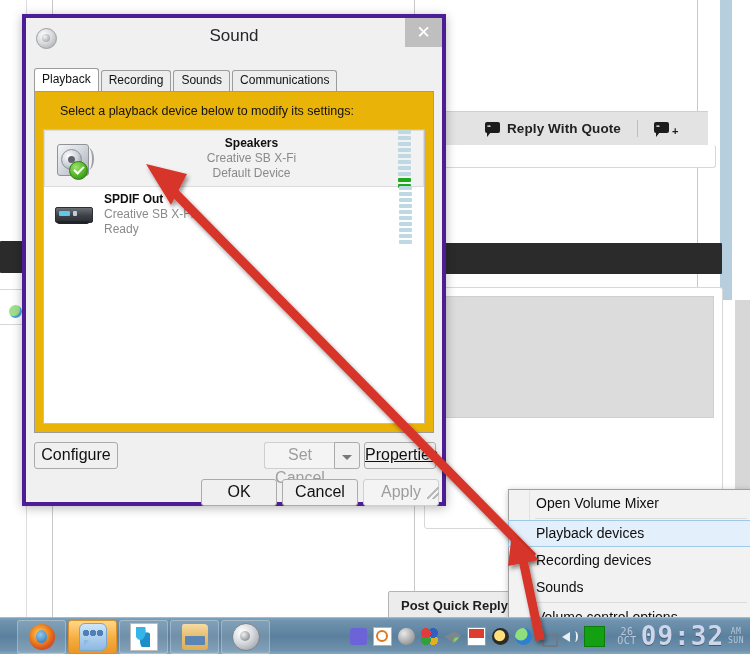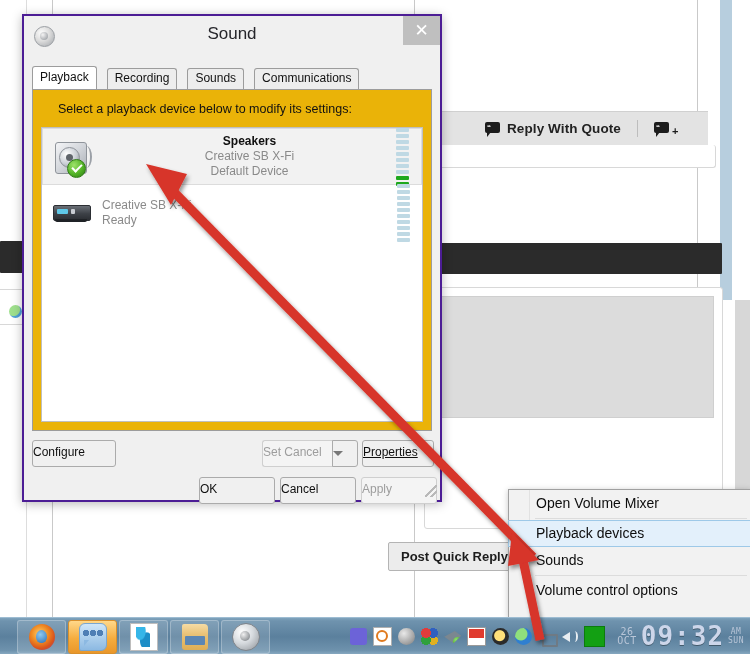--- a/index.html
+++ b/index.html
@@ -41,21 +41,21 @@
   .quote-plus{position:relative;font-size:11px;font-weight:bold;color:#1c1c1c;}
 
   .post-quick-reply{
     position:absolute;background:#ececec;border:1px solid #b4b4b4;border-radius:2px;
     font-size:13px;font-weight:bold;color:#1d1d1d;padding:6px 12px;
   }
 
   
   #sound-dialog{
     position:absolute;left:22px;top:14px;width:416px;height:484px;
-    background:#f0f0f0;border:2px solid #4c1d95;
+    background:#f0f0f0;border:4px solid #4c1d95;
     box-shadow:0 2px 10px rgba(0,0,0,.28);
   }
   #dlg-titlebar{position:relative;height:38px;background:#f0f0f0;}
   #dlg-title{
     position:absolute;left:0;right:0;top:8px;text-align:center;
     font-size:17px;color:#26262b;font-family:"Liberation Sans",sans-serif;
   }
   #dlg-icon{
     position:absolute;left:10px;top:10px;width:19px;height:19px;border-radius:50%;
     background:radial-gradient(circle at 35% 32%,#fdfdfd 0%,#dcdcdc 45%,#9fa3a8 100%);
@@ -66,21 +66,21 @@
     background:radial-gradient(circle at 35% 35%,#f4f4f4,#8d9197);
   }
   #dlg-close{
     position:absolute;right:0;top:0;width:37px;height:29px;background:#bfbfbf;
     color:#ffffff;font-size:17px;line-height:29px;text-align:center;cursor:pointer;
   }
 
   #dlg-tabs{position:absolute;left:8px;top:52px;right:8px;height:21px;}
   .tab{
     float:left;height:20px;line-height:19px;padding:0 7px;font-size:12px;color:#111;
-    background:#ededed;border:1px solid #9c9c9c;border-bottom:none;margin-right:10px;
+    background:#ededed;border:1px solid #9c9c9c;border-bottom:none;margin-right:2px;
     border-radius:3px 3px 0 0;cursor:default;
   }
   .tab.active{background:#ffffff;height:22px;line-height:21px;margin-top:-2px;position:relative;z-index:3;}
 
   #dlg-tabpage{
     position:absolute;left:8px;top:73px;right:8px;height:340px;
     background:#eab308;border:1px solid #9c9c9c;
   }
   #tabpage-hint{position:absolute;left:25px;top:12px;font-size:12.5px;color:#111;}
 
@@ -135,21 +135,21 @@
   .dev-sub{font-size:12px;color:#8a8a8a;}
   .dev-state{font-size:12px;color:#8a8a8a;}
 
   .meter{width:13px;margin-right:6px;display:flex;flex-direction:column-reverse;gap:2px;flex:none;}
   .seg{height:4px;background:#bfd9e4;border-radius:1px;}
   .seg.on{background:#1ea81e;}
 
   #dlg-actionrow{position:absolute;left:8px;top:424px;right:8px;height:28px;}
   .btn{
     position:absolute;height:25px;background:#f0f0f0;border:1px solid #ababab;border-radius:3px;
-    font-size:12px;color:#101010;line-height:23px;text-align:left;cursor:default;
+    font-size:16px;color:#101010;line-height:23px;text-align:center;cursor:default;
   }
   .btn.disabled{color:#9d9d9d;border-color:#cfcfcf;background:#f4f4f4;}
   #btn-configure{left:0;width:82px;}
   #btn-setdefault{left:230px;width:70px;border-right:none;border-radius:3px 0 0 3px;}
   #btn-setdefault-arrow{left:300px;width:24px;border-radius:0 3px 3px 0;}
   #btn-setdefault-arrow .car{
     display:inline-block;border-left:5px solid transparent;border-right:5px solid transparent;
     border-top:5px solid #777;margin-top:10px;
   }
   #btn-properties{left:330px;width:70px;text-decoration:underline;}
@@ -285,21 +285,21 @@
   <div class="bg-blackbar" style="left:0;top:241px;width:26px;height:32px;"></div>
   <div class="bg-blackbar" style="left:425px;top:243px;width:297px;height:31px;"></div>
 
   <div class="bg-panel" style="left:424px;top:287px;width:297px;height:240px;"></div>
   <div class="bg-greybox" style="left:430px;top:296px;width:282px;height:120px;"></div>
 
   <div class="bg-panel" style="left:-6px;top:289px;width:32px;height:34px;"></div>
   <div style="position:absolute;left:9px;top:305px;width:13px;height:13px;border-radius:50%;
               background:radial-gradient(circle at 35% 35%,#9fe08d 0 6px,#4fa0d8 7px);"></div>
 
-  <div class="post-quick-reply" style="left:388px;top:542px;">
+  <div class="post-quick-reply" style="left:388px;top:591px;">
     <span>Post Quick Reply</span>
   </div>
 </div>
 
 <div id="sound-dialog">
 
   <div id="dlg-titlebar">
     <div id="dlg-icon"></div>
     <div id="dlg-title">Sound</div>
     <div id="dlg-close">✕</div>
@@ -348,20 +348,21 @@
       <div class="device-row">
         <div class="dev-ico">
           <div class="spdif-ico">
             <div class="body"></div>
               <div class="disp"></div>
               <div class="d2"></div>
               <div class="foot"></div>
           </div>
         </div>
         <div class="dev-text">
+          <div class="dev-name">SPDIF Out</div>
           <div class="dev-sub">Creative SB X-Fi</div>
           <div class="dev-state">Ready</div>
         </div>
         <div class="meter">
           <div class="seg"></div>
             <div class="seg"></div>
             <div class="seg"></div>
             <div class="seg"></div>
           <div class="seg"></div>
             <div class="seg"></div>
@@ -389,20 +390,21 @@
   </div>
 
   <div id="dlg-grip"></div>
 </div>
 
 <div id="tray-menu">
   <div class="gutter"></div>
   <div class="menu-item">Open Volume Mixer</div>
   <div class="menu-sep"></div>
   <div class="menu-item hl">Playback devices</div>
+  <div class="menu-item">Recording devices</div>
   <div class="menu-item">Sounds</div>
   <div class="menu-sep"></div>
   <div class="menu-item">Volume control options</div>
 </div>
 
 <div id="taskbar">
   <div id="tb-left">
     <div class="tb-start"></div>
     <div class="tb-btn">
         <div class="tb-ico ff"></div>

